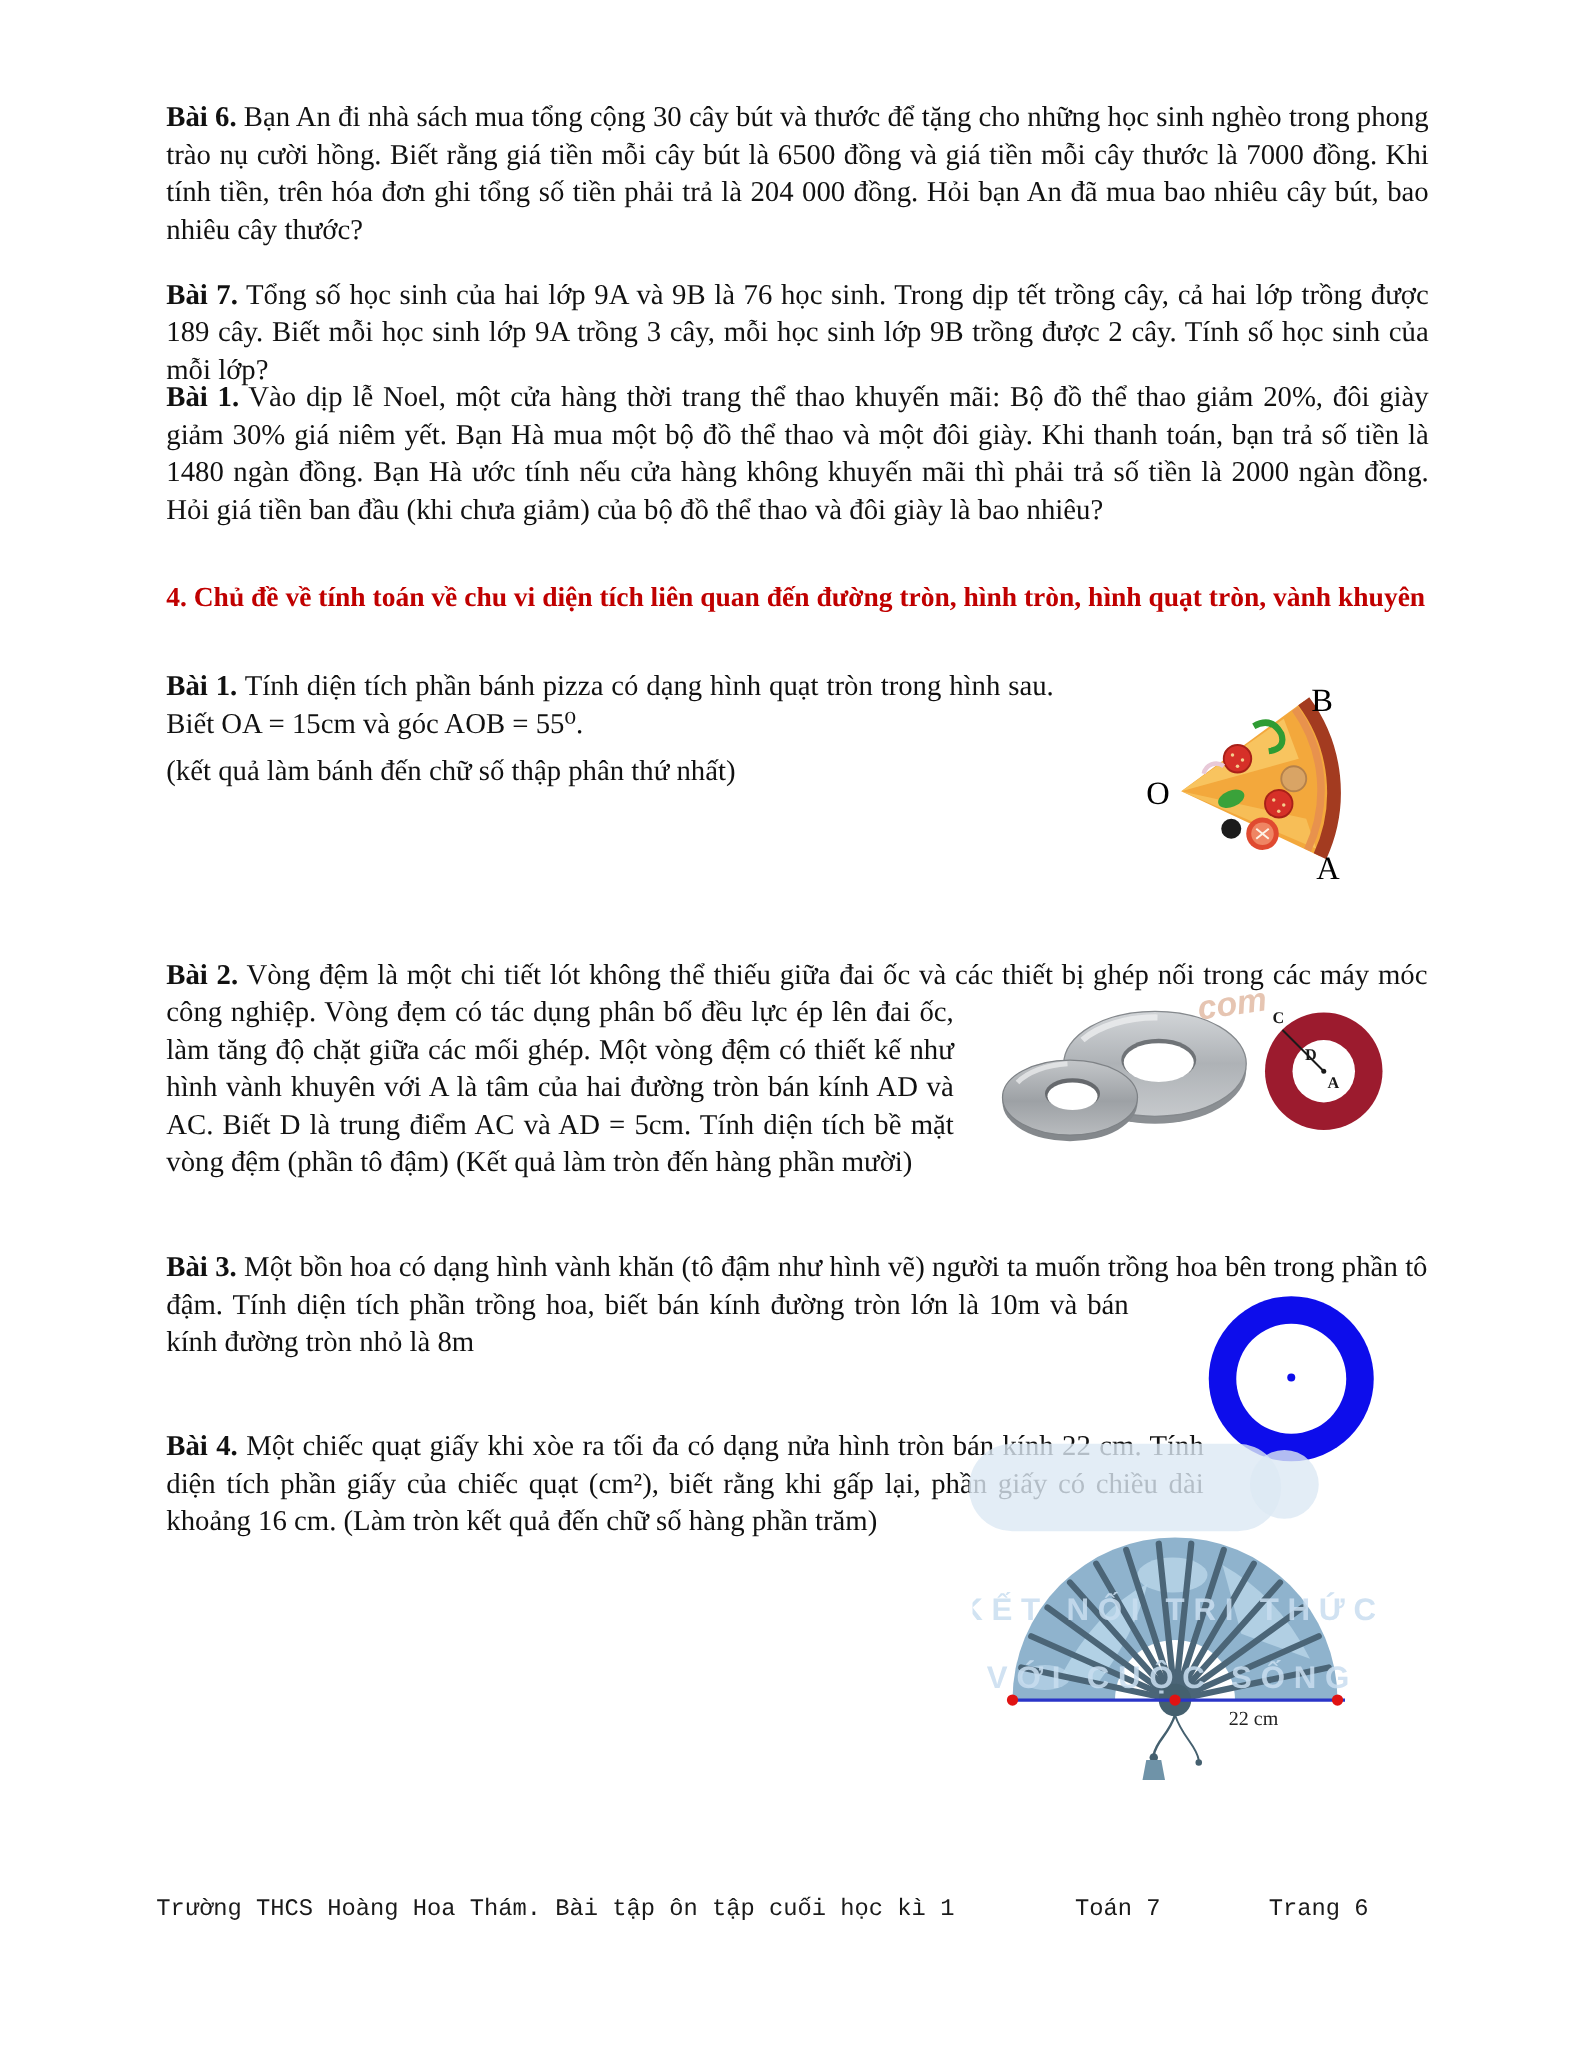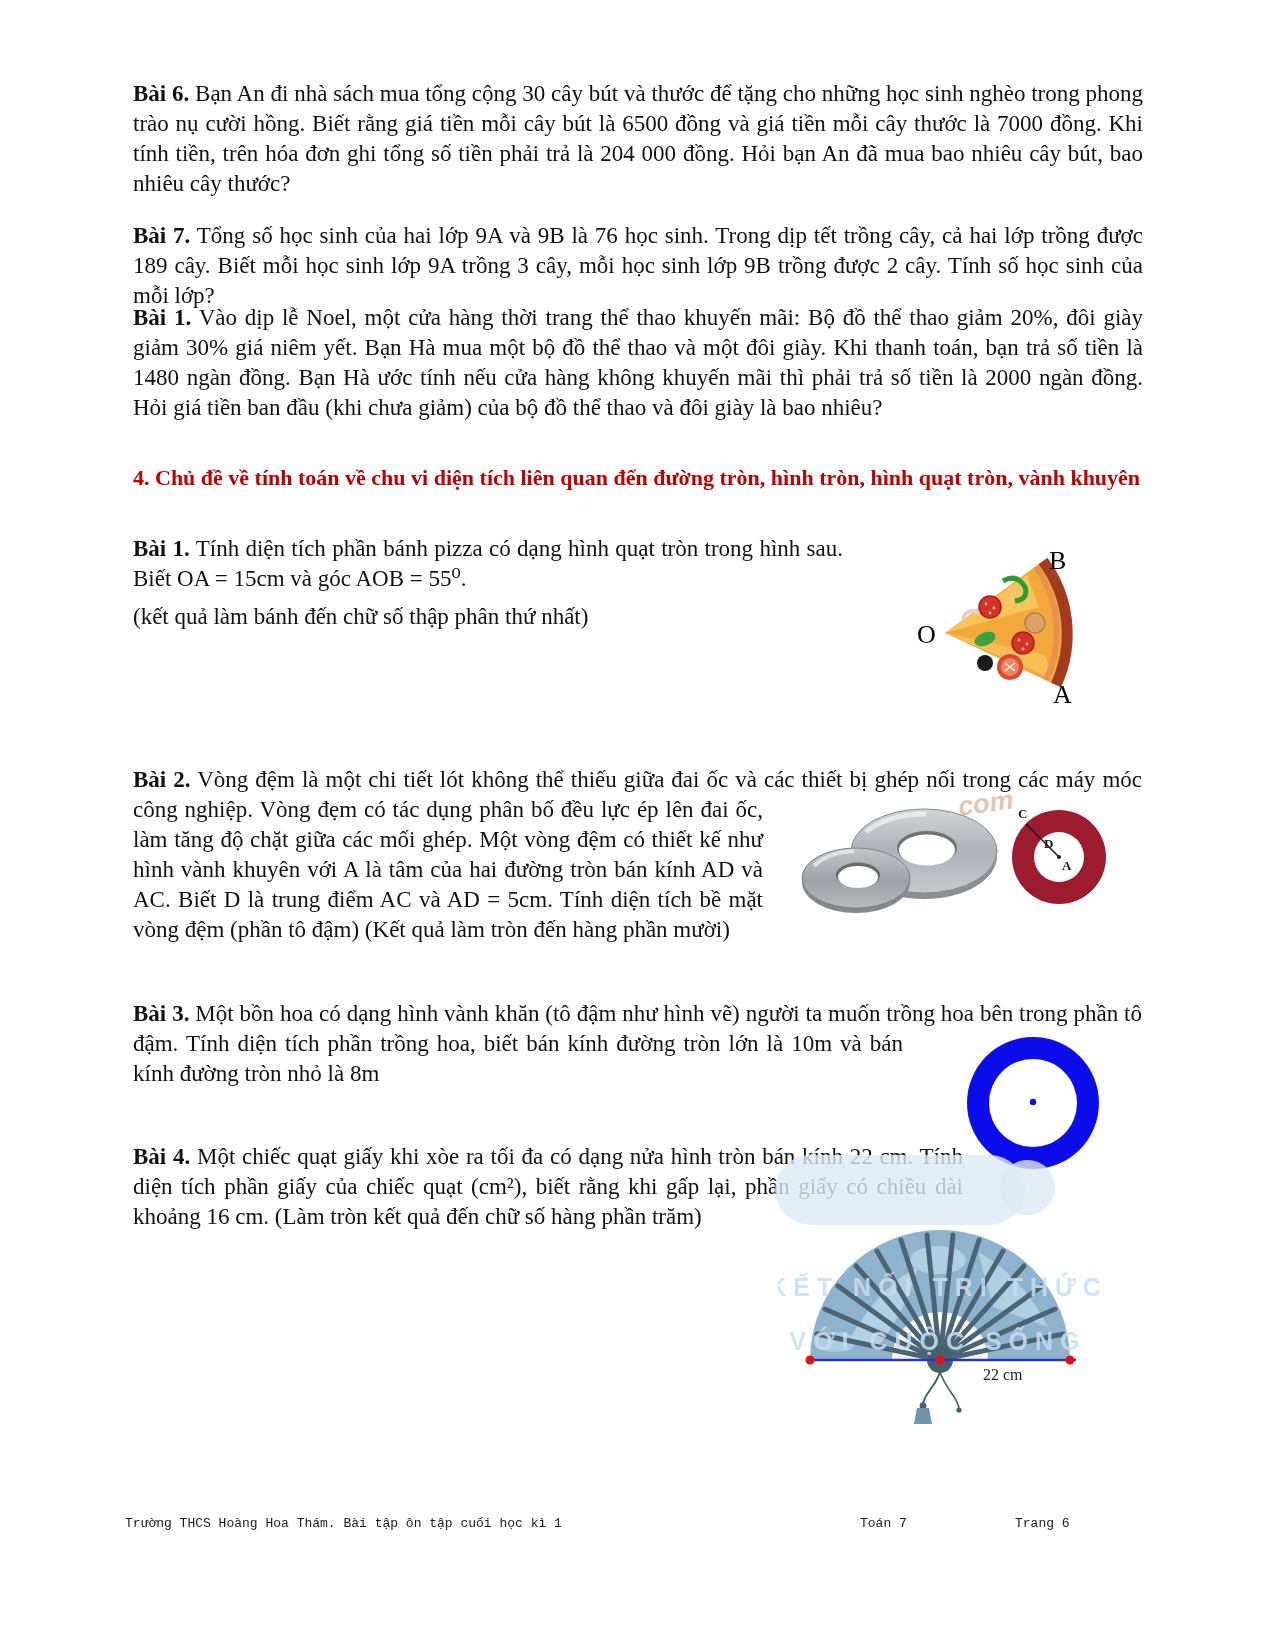--- a/index.html
+++ b/index.html
@@ -28,21 +28,21 @@
     position:absolute;background:#dce9f4;opacity:.8;border-radius:40px;
   }
   .com-wm{
     position:absolute;font-style:italic;font-weight:bold;font-size:27px;
     color:rgba(210,150,115,.55);transform:rotate(-8deg);
     font-family:"Liberation Sans",sans-serif;
   }
   .footer{
     position:absolute;top:1516px;left:0;width:1275px;height:30px;
     font-family:"Liberation Mono","DejaVu Sans Mono",monospace;
-    font-size:13px;color:#1a1a1a;
+    font-size:19px;color:#1a1a1a;
   }
   .footer span{position:absolute;white-space:pre;}
   .f-left{left:125px;}
   .f-center{left:860px;}
   .f-right{left:1015px;}
   svg text{font-family:"Liberation Serif","DejaVu Serif",serif;}
   .fan-wm-text{
     font-family:"Liberation Sans",sans-serif;font-weight:bold;letter-spacing:7px;
     fill:#c9def0;opacity:.85;font-size:25px;
   }

